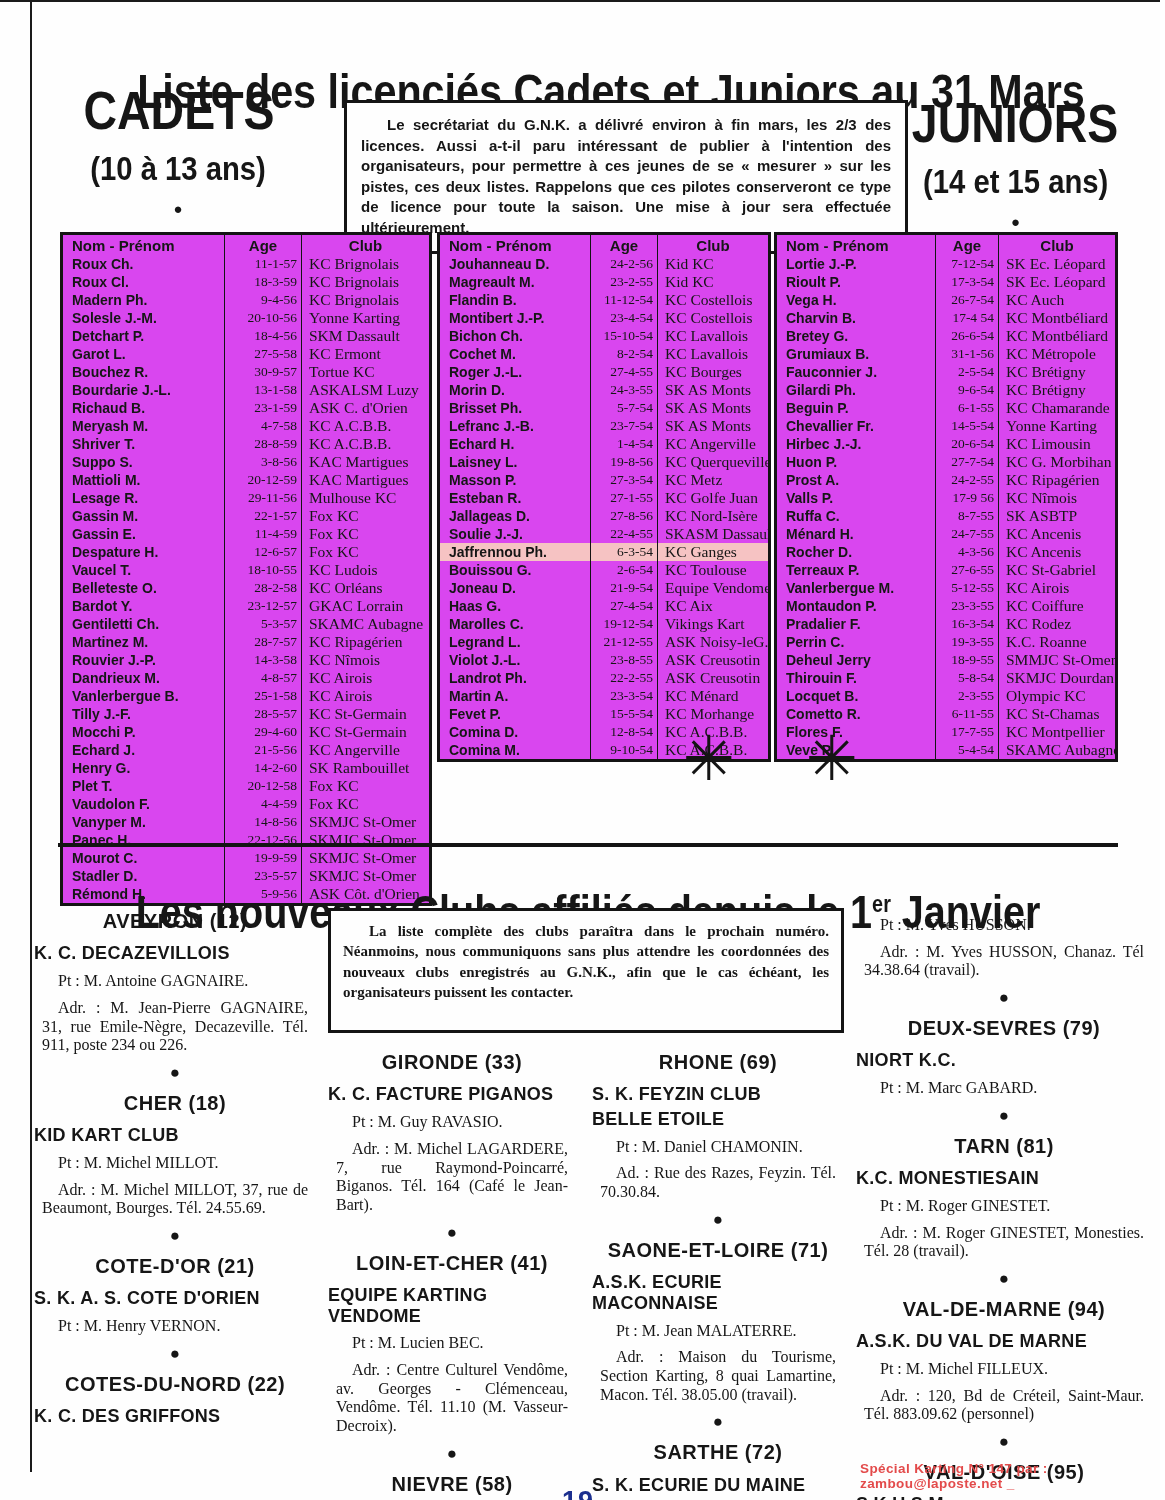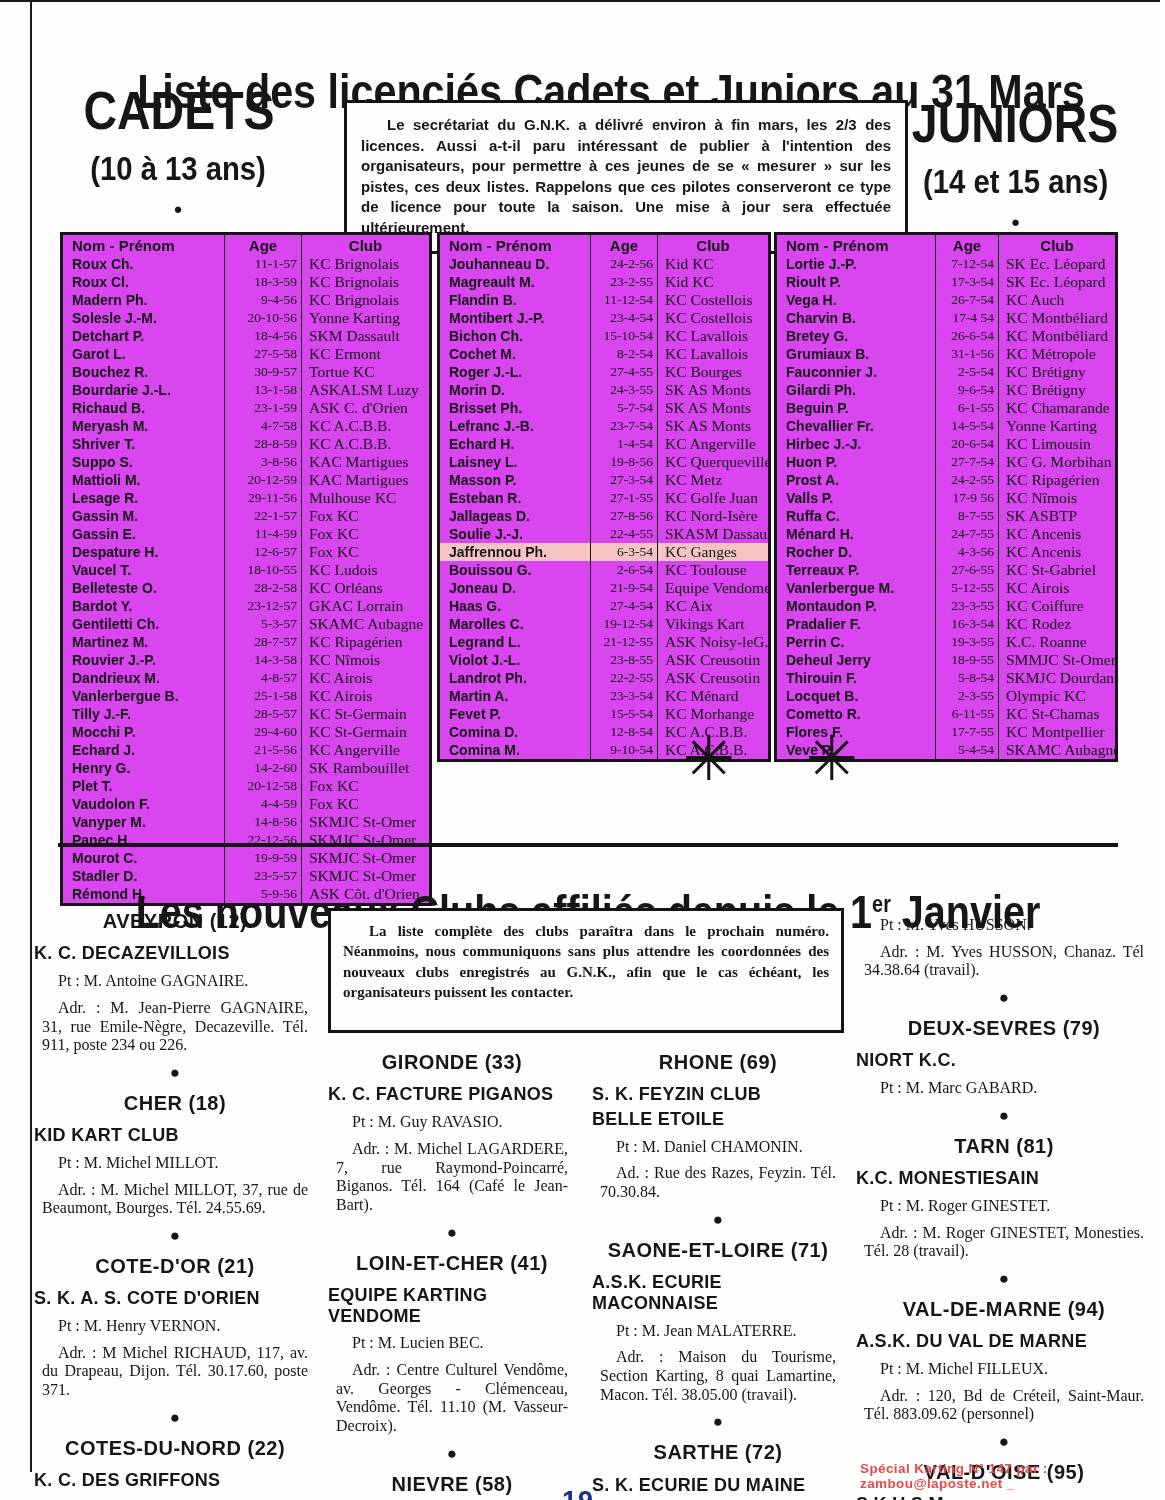--- a/index.html
+++ b/index.html
@@ -624,21 +624,20 @@
         <p class="entry-p">Adr. : M. Jean-Pierre GAGNAIRE, 31, rue Emile-Nègre, Decazeville. Tél. 911, poste 234 ou 226.</p>
         <div class="bullet">●</div>
         <div class="region">CHER (18)</div>
         <div class="club-name">KID KART CLUB</div>
         <p class="entry-p">Pt : M. Michel MILLOT.</p>
         <p class="entry-p">Adr. : M. Michel MILLOT, 37, rue de Beaumont, Bourges. Tél. 24.55.69.</p>
         <div class="bullet">●</div>
         <div class="region">COTE-D'OR (21)</div>
         <div class="club-name">S. K. A. S. COTE D'ORIEN</div>
         <p class="entry-p">Pt : M. Henry VERNON.</p>
-        <p class="entry-p">Adr. : M Michel RICHAUD, 117, av. du Drapeau, Dijon. Tél. 30.17.60, poste 371.</p>
         <div class="bullet">●</div>
         <div class="region">COTES-DU-NORD (22)</div>
         <div class="club-name">K. C. DES GRIFFONS</div>
       </div>
     <div class="mid-wrap">
       <div class="notice-box notice-mid">
         <p>La liste complète des clubs paraîtra dans le prochain numéro. Néanmoins, nous communiquons sans plus attendre les coordonnées des nouveaux clubs enregistrés au G.N.K., afin que le cas échéant, les organisateurs puissent les contacter.</p>
       </div>
       <div class="mid-cols">
         <div class="clubs-col col-b">

